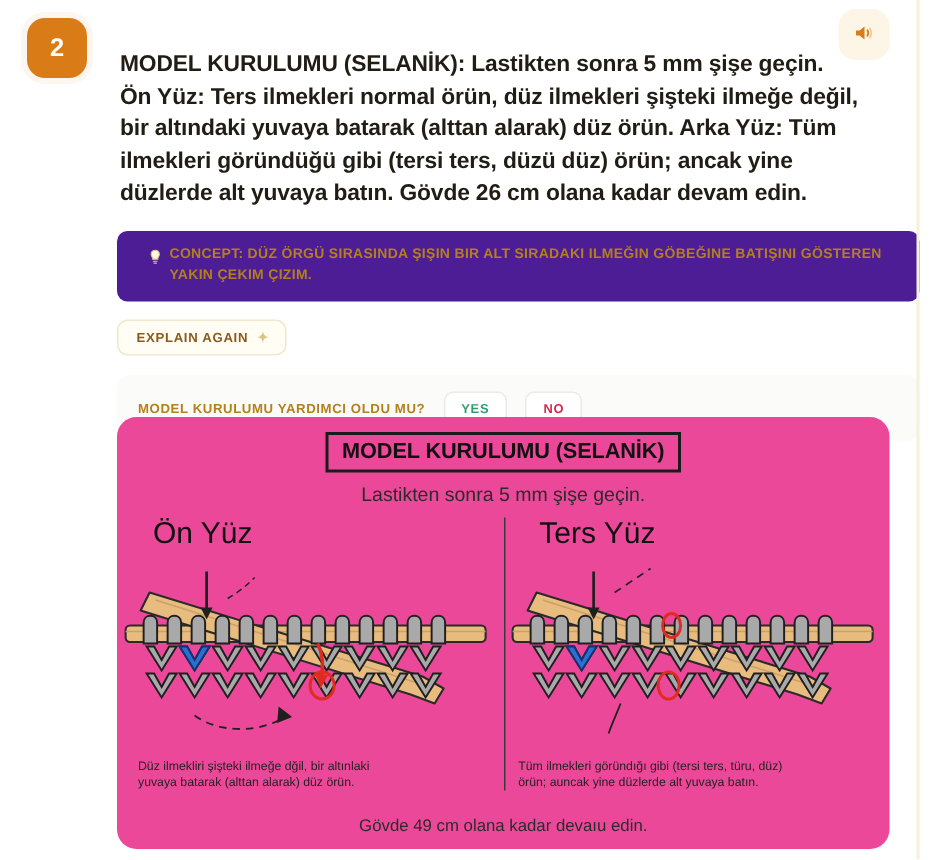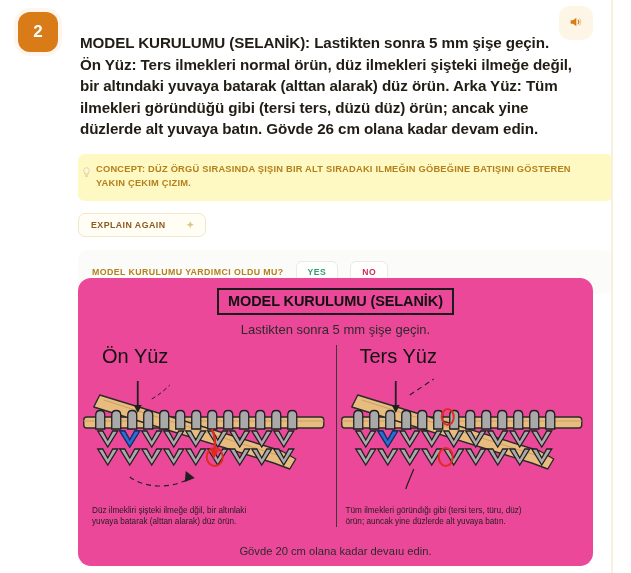--- a/index.html
+++ b/index.html
@@ -59,39 +59,39 @@
     border-radius: 11px;
     background: #fdf6e7;
     display: flex; align-items: center; justify-content: center;
     border: none;
     cursor: pointer;
   }
 
   
   .concept {
     margin: 14px 18px 0 78px;
-    background: #fef9c3;
+    background: #4c1d95;
     border-radius: 7px;
-    padding: 9px 12px 10px 4px;
+    padding: 9px 12px 10px 21px;
   }
   .concept-inner { display: flex; align-items: flex-start; gap: 5px; }
   .bulb { flex: 0 0 auto; margin-top: 1px; }
   .concept-text {
     font-size: 9.3px;
     font-weight: bold;
     line-height: 1.5;
     letter-spacing: 0.22px;
     color: #b4801c;
     text-transform: uppercase;
   }
 
   
   .explain-wrap { margin: 12px 0 0 78px; }
   .explain-btn {
-    display: inline-flex; align-items: center; gap: 21px;
+    display: inline-flex; align-items: center; gap: 6px;
     background: #fffdf4;
     border: 1px solid #f0e7cc;
     border-radius: 7px;
     padding: 6px 11px 6px 12px;
     font-size: 8.8px;
     font-weight: bold;
     letter-spacing: 0.45px;
     color: #8d5a1d;
     cursor: pointer;
     text-transform: uppercase;
@@ -373,16 +373,16 @@
           <path d="M56 8v26" stroke="#1f1f1f" stroke-width="1.8" fill="none"></path>
           <path d="M52 32l4 8 4-8z" fill="#1f1f1f"></path>
           <path d="M70 22c12-8 18-12 24-16" stroke="#1f1f1f" stroke-width="1.1" fill="none" stroke-dasharray="5 4"></path>
           <path d="M74 96c-4 10-6 14-8 20" stroke="#1f1f1f" stroke-width="1.2" fill="none"></path>
         </svg>
 
         <div class="panel-note note-bot-r">Tüm ilmekleri göründığı gibi (tersi ters, türu, düz) örün; auncak yine düzlerde alt yuvaya batın.</div>
       </div>
     </div>
 
-    <div class="illus-footer">Gövde 20 cm olana kadar devaıu edin.</div>
+    <div class="illus-footer">Gövde 49 cm olana kadar devaıu edin.</div>
   </div>
 
 </div>
 
 </body></html>

